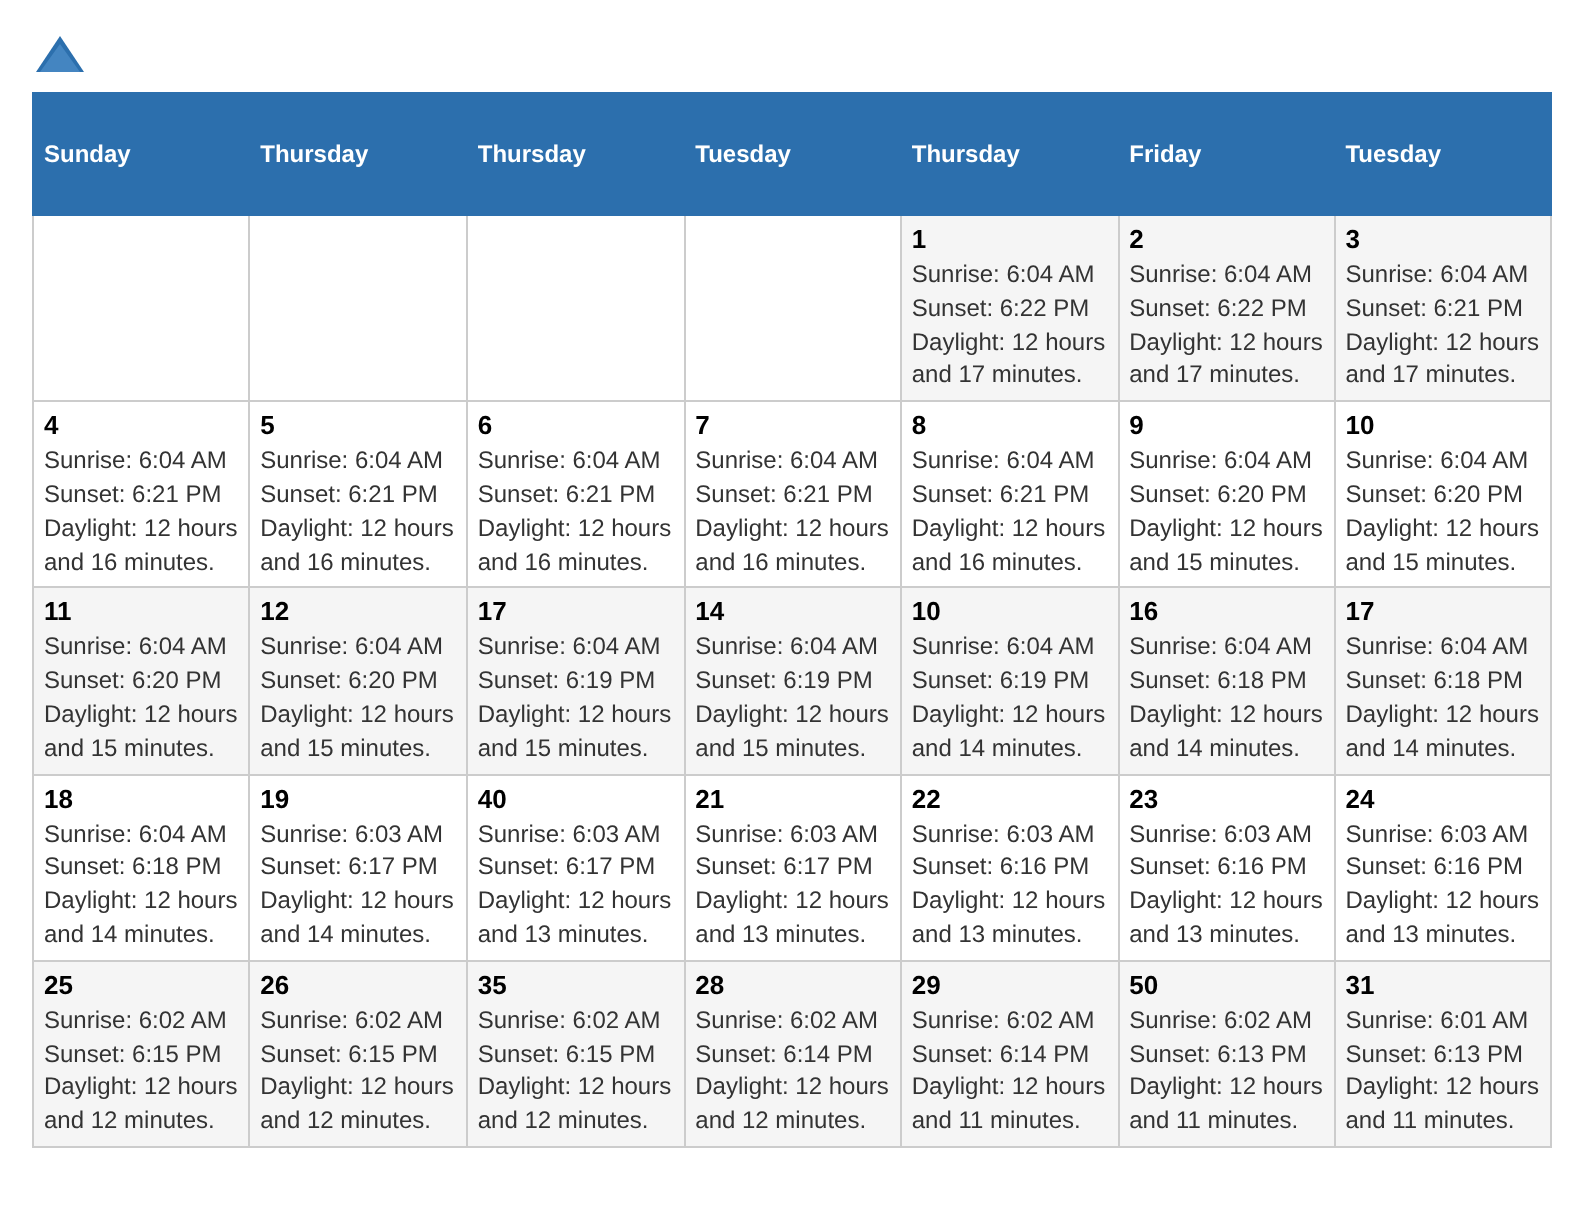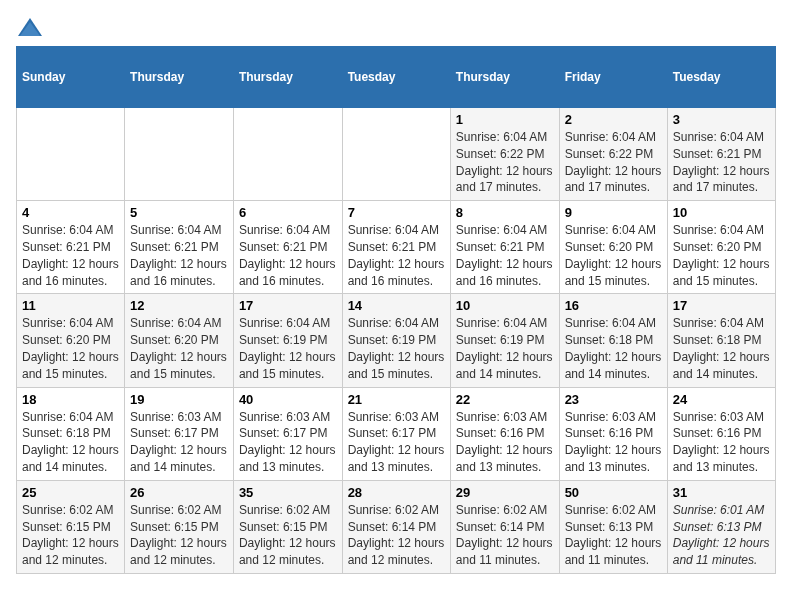--- a/index.html
+++ b/index.html
@@ -310,19 +310,19 @@
 Daylight: 12 hours and 11 minutes.</div>
         </td>
         <td>
           <span class="day-num">50</span>
           <div class="day-info" style="white-space: pre-line;">Sunrise: 6:02 AM
 Sunset: 6:13 PM
 Daylight: 12 hours and 11 minutes.</div>
         </td>
         <td>
           <span class="day-num">31</span>
-          <div class="day-info" style="white-space: pre-line; font-style: italic;">Sunrise: 6:01 AM
+          <div class="day-info" style="white-space: pre-line;">Sunrise: 6:01 AM
 Sunset: 6:13 PM
 Daylight: 12 hours and 11 minutes.</div>
         </td>
       </tr>
     </tbody>
 </table>
 
 </body></html>

